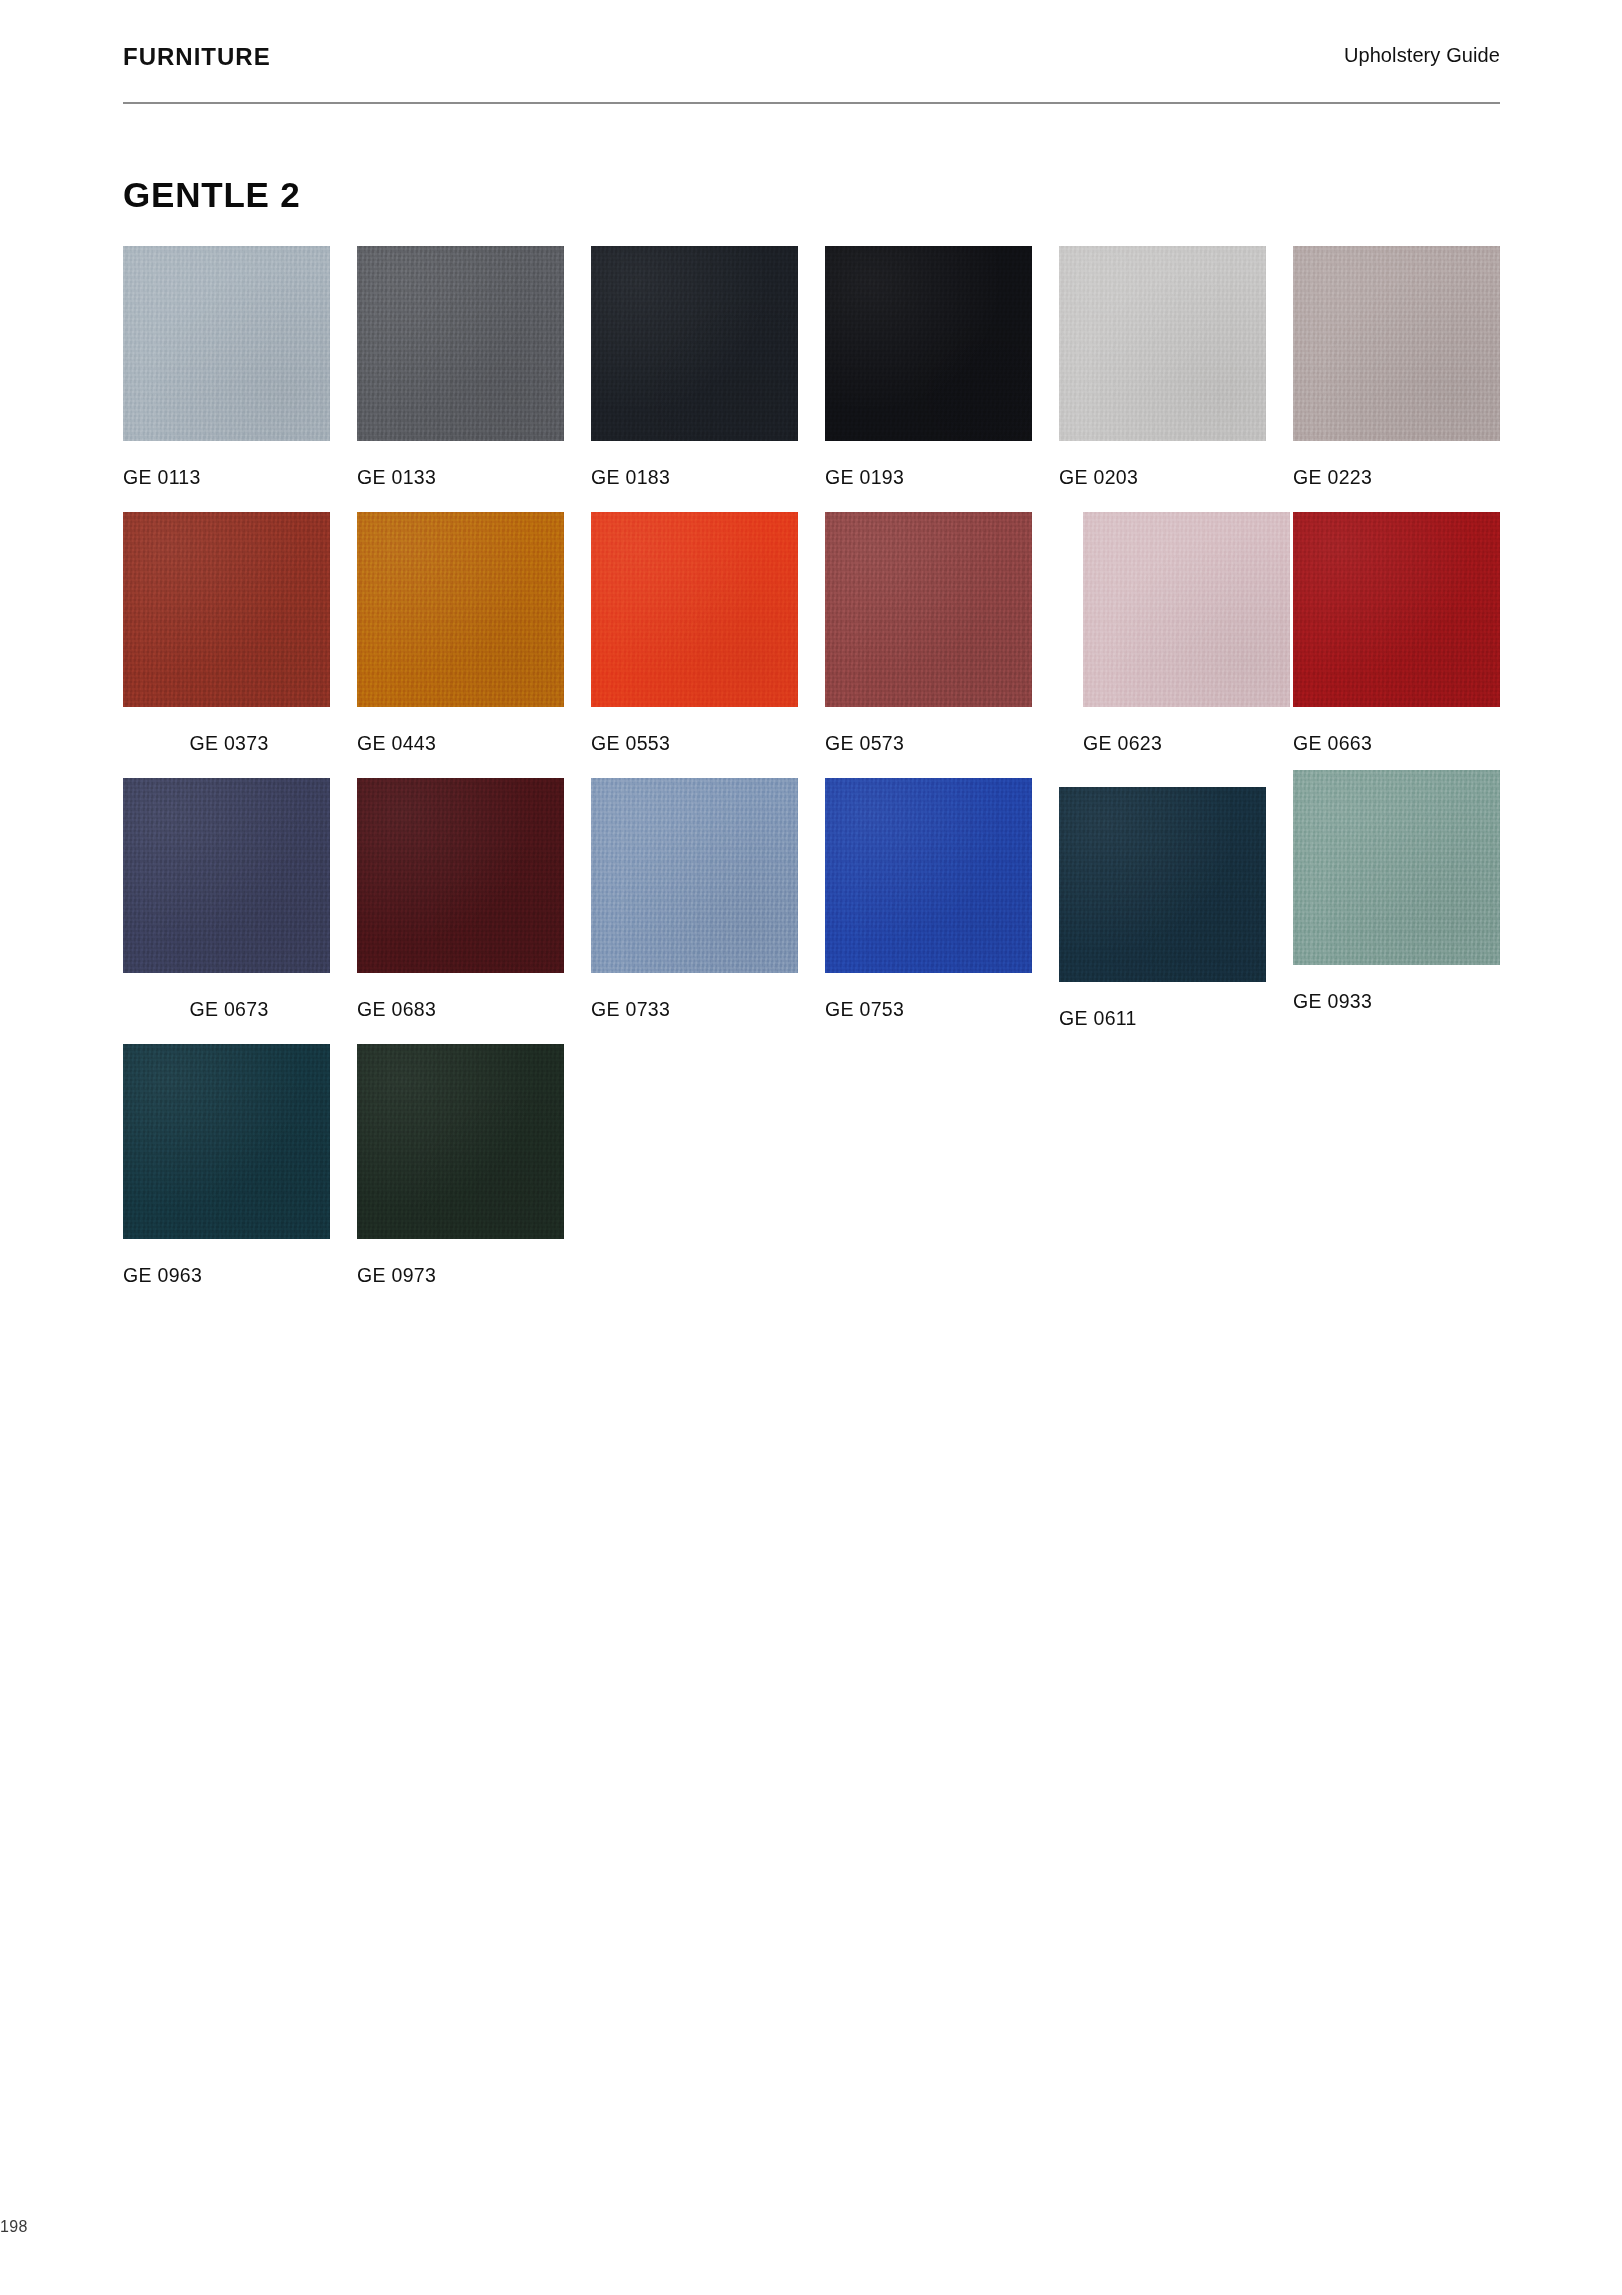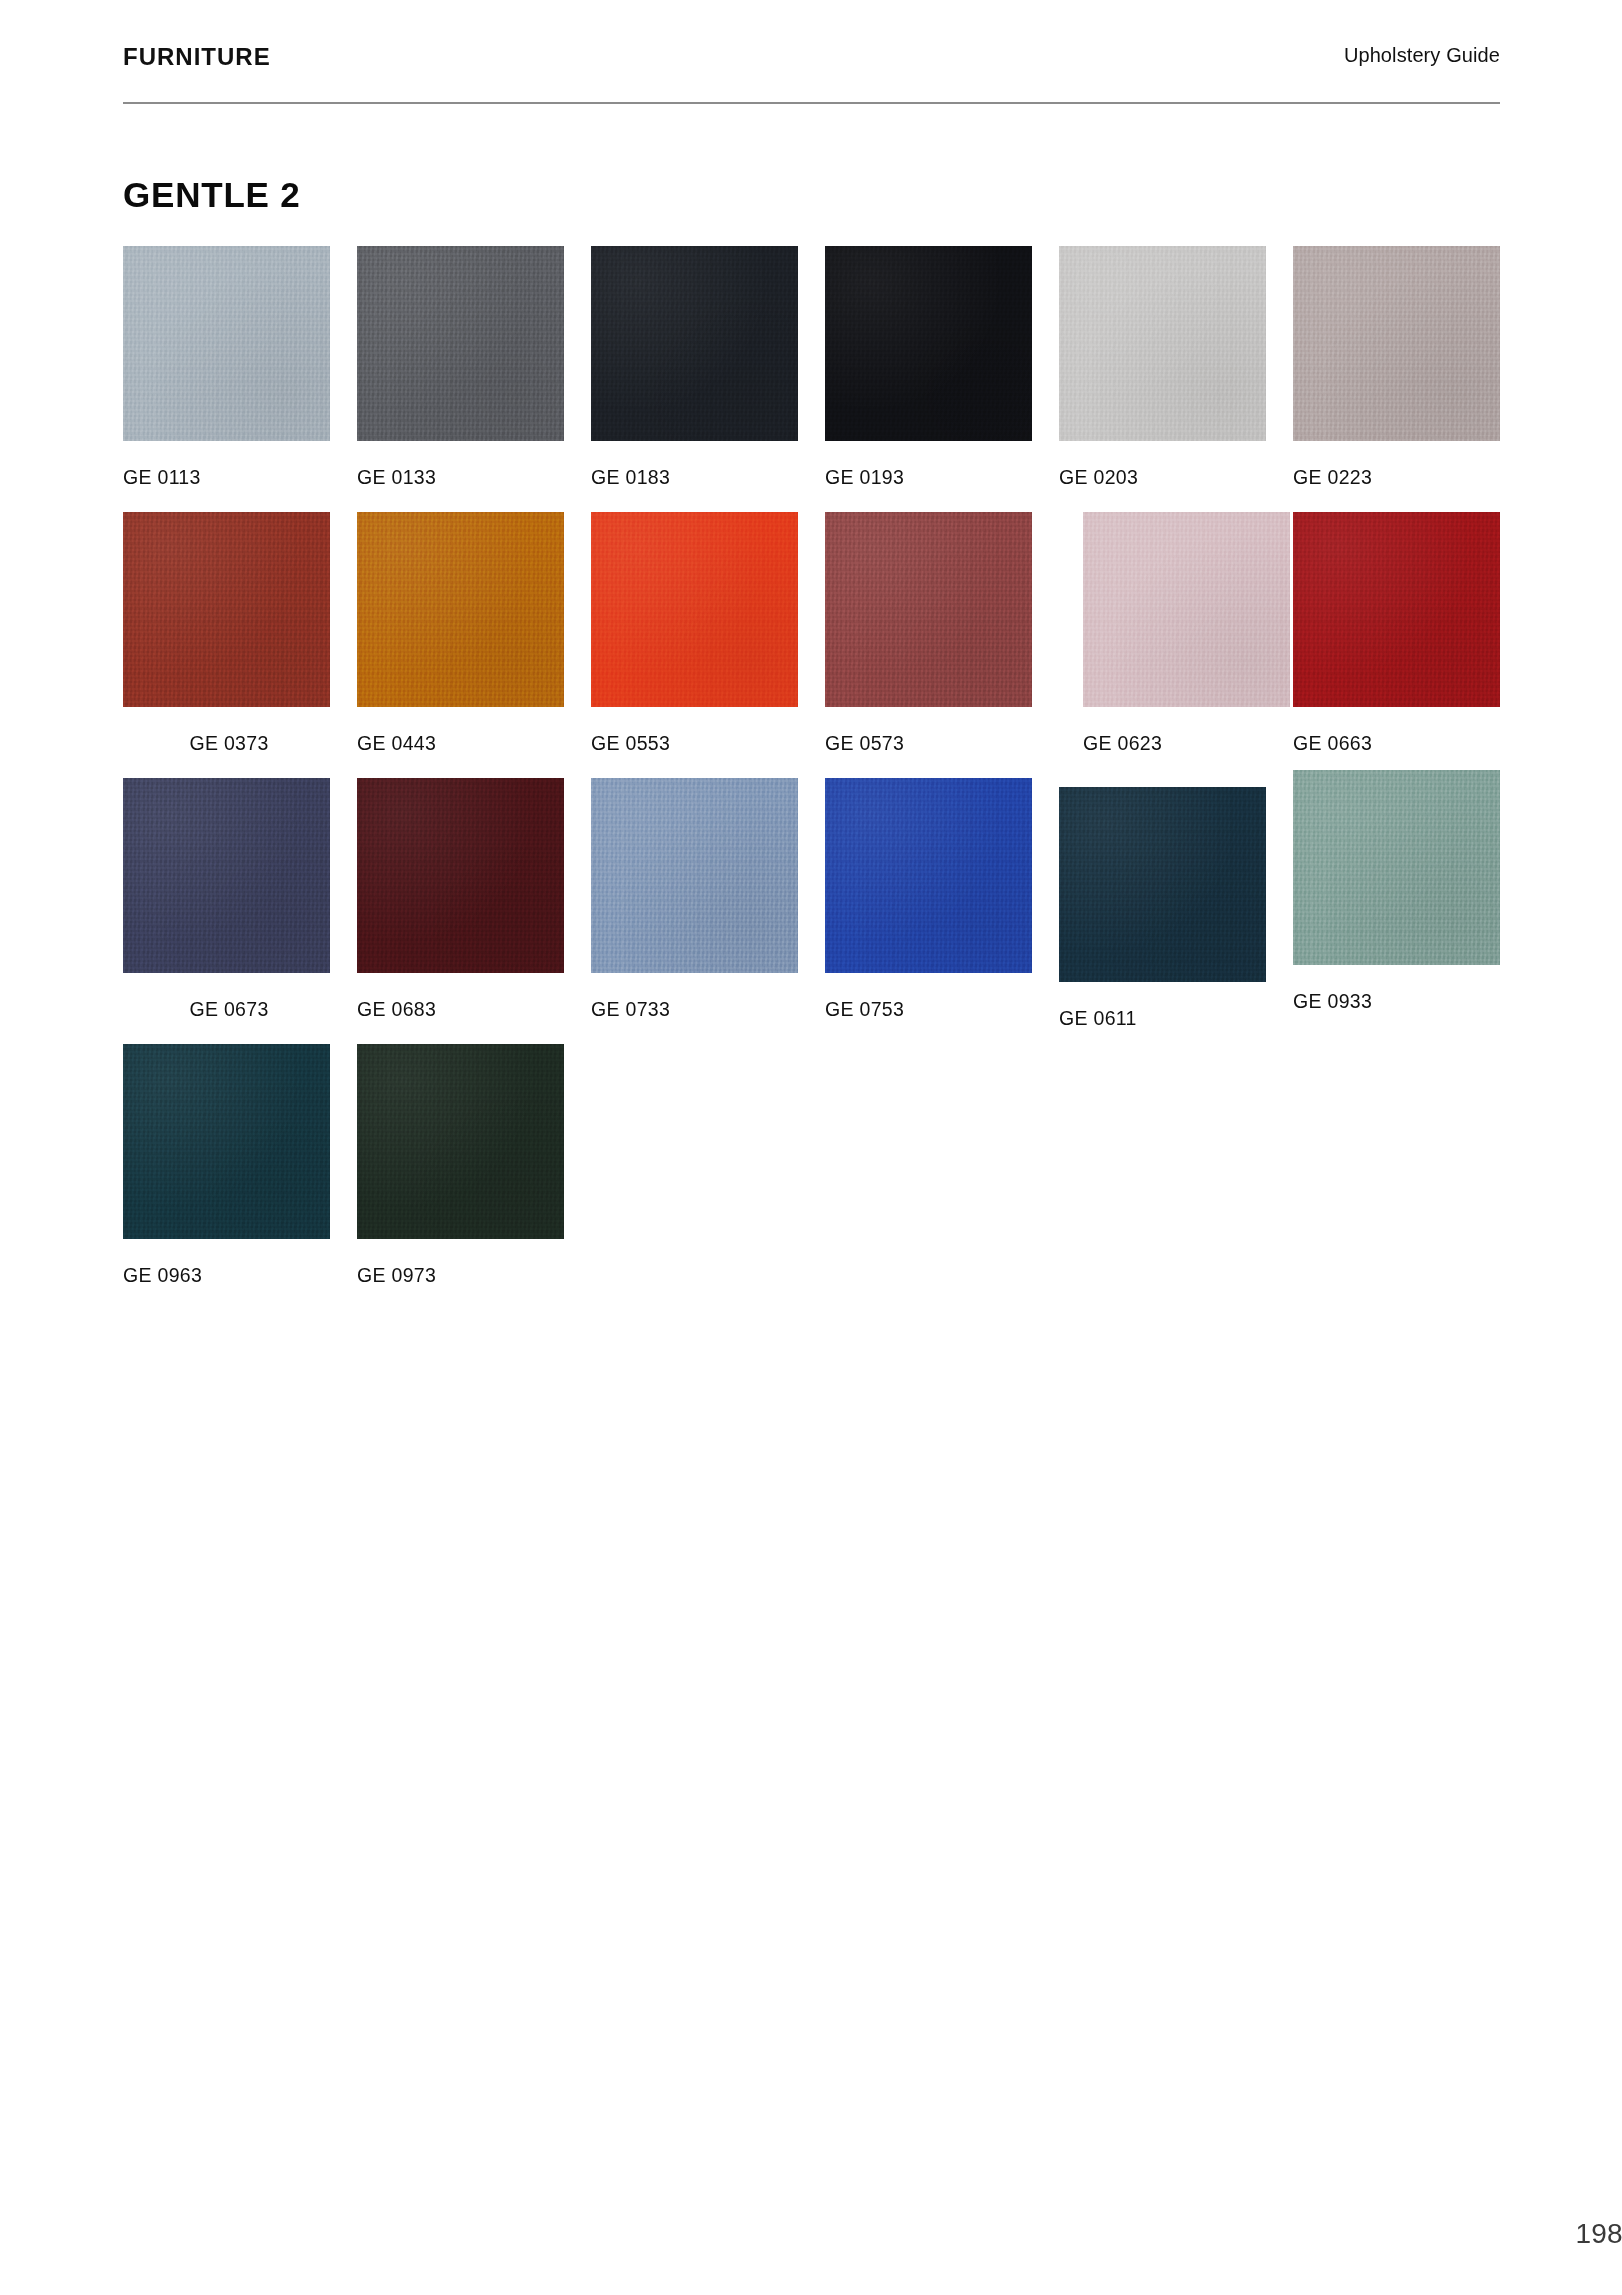--- a/index.html
+++ b/index.html
@@ -118,22 +118,22 @@
     line-height: 1;
     white-space: nowrap;
   }
 
   
   .folio {
     position: absolute;
     left: 0;
     right: 0;
     top: 2218px;
-    text-align: right;
-    font-size: 28px;
+    text-align: left;
+    font-size: 16px;
     color: #3a3a3a;
     letter-spacing: 0.3px;
   }
 </style>
 </head>
 <body>
 
 <div class="page">
 
   <div class="header">

